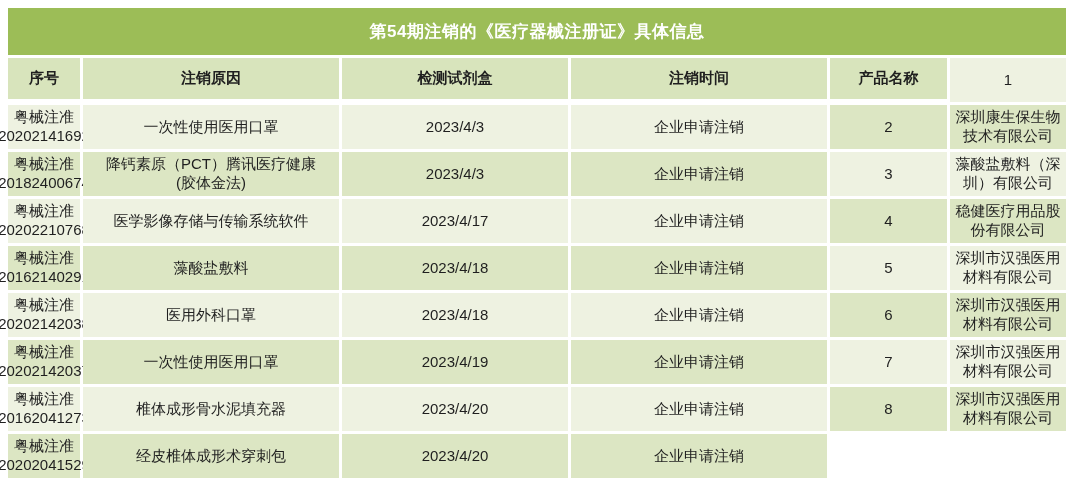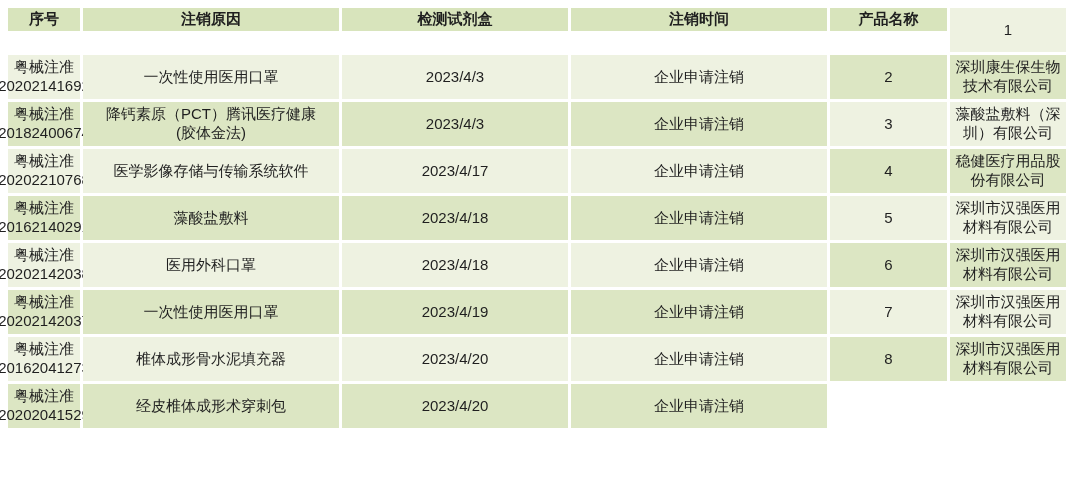--- a/index.html
+++ b/index.html
@@ -38,34 +38,35 @@
     align-items: center;
     justify-content: center;
     text-align: center;
     color: var(--text, #1f1f1f);
     font-size: 15px;
     line-height: 1.25;
     white-space: pre-line;
     padding: 0 4px;
   }
   .header-cell {
-    height: 23px;
+    height: 41px;
     background: var(--header-bg, #d8e4bc);
     font-weight: bold;
   }
   .data-cell { height: 44px; }
   .row-odd  { background: var(--row-odd-bg, #eef2e1); }
   .row-even { background: var(--row-even-bg, #dce6c3); }
 </style>
 </head>
 <body>
 
 <div class="page" style="--canvas-bg: #ffffff; --title-bg: #9cbd57; --title-text: #ffffff; --header-bg: #d8e4bc; --row-odd-bg: #eef2e1; --row-even-bg: #dce6c3; --text: #1f1f1f;">
   <div class="table-grid">
 
+    <div class="title-bar">第54期注销的《医疗器械注册证》具体信息</div>
 
     <div class="cell header-cell">序号</div>
     <div class="cell header-cell">注销原因</div>
     <div class="cell header-cell">检测试剂盒</div>
     <div class="cell header-cell">注销时间</div>
     <div class="cell header-cell">产品名称</div>
 
   <div class="cell data-cell row-odd">1</div>
   <div class="cell data-cell row-odd">粤械注准20202141692</div>
   <div class="cell data-cell row-odd">一次性使用医用口罩</div>

